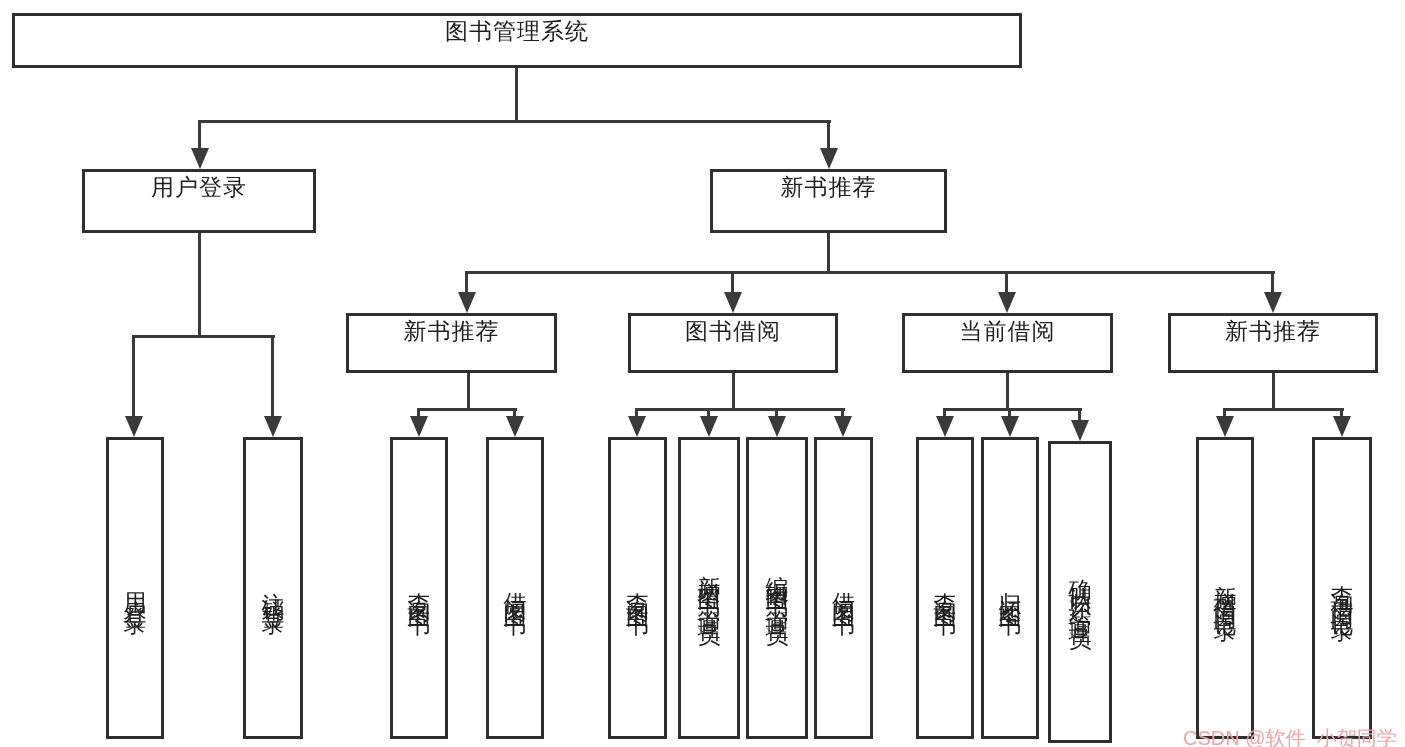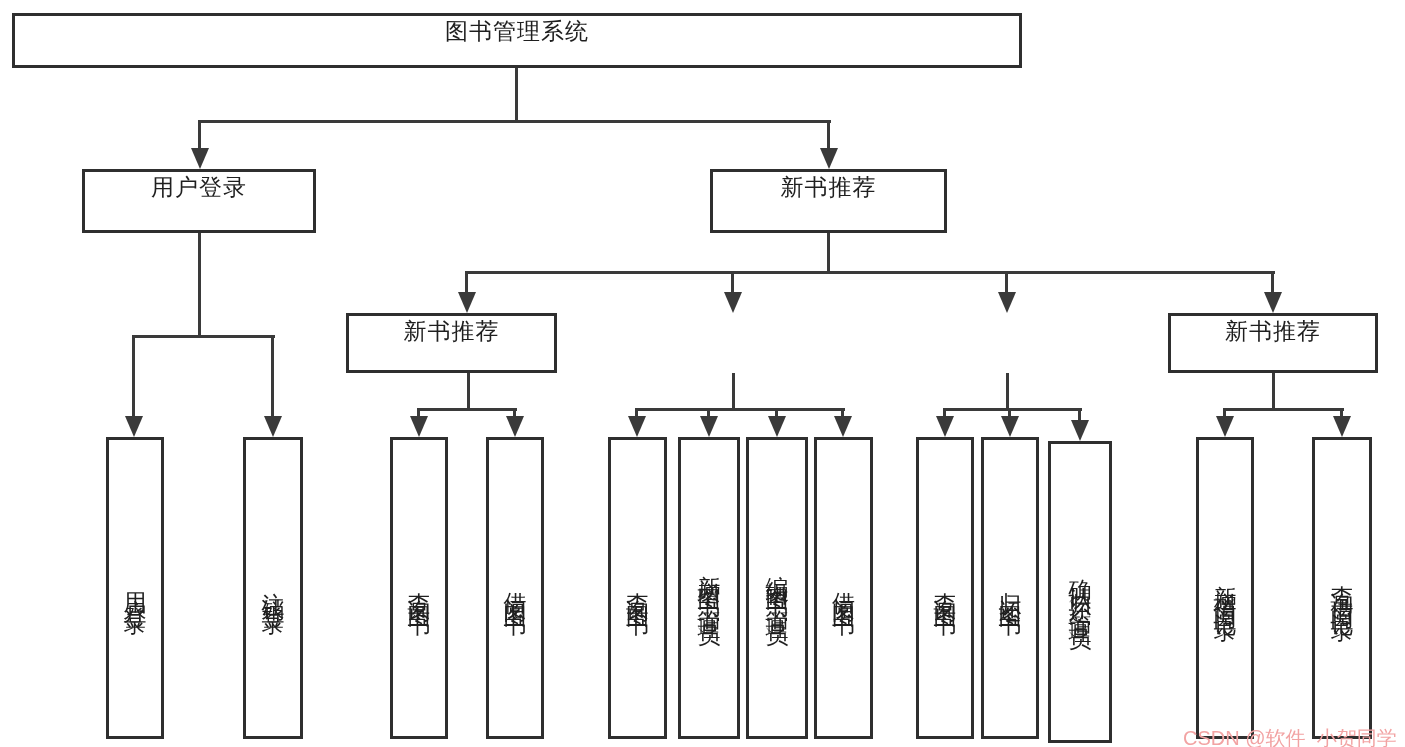--- a/index.html
+++ b/index.html
@@ -91,20 +91,26 @@
   <div class="vline" style="left:827px;top:233px;height:38px"></div>
   <div class="hline" style="left:466px;top:271px;width:809px"></div>
   <div class="drop" style="left:458px;top:271px;height:42px"></div>
   <div class="drop" style="left:724px;top:271px;height:42px"></div>
   <div class="drop" style="left:998px;top:271px;height:42px"></div>
   <div class="drop" style="left:1264px;top:271px;height:42px"></div>
 
   <div class="box h" style="left:346px;top:313px;width:211px;height:60px">
     <span>新书推荐</span>
   </div>
+  <div class="box h" style="left:628px;top:313px;width:210px;height:60px">
+    <span>图书借阅</span>
+  </div>
+  <div class="box h" style="left:902px;top:313px;width:211px;height:60px">
+    <span>当前借阅</span>
+  </div>
   <div class="box h" style="left:1168px;top:313px;width:210px;height:60px">
     <span>新书推荐</span>
   </div>
 
   <div class="vline" style="left:467px;top:373px;height:35px"></div>
   <div class="hline" style="left:418px;top:408px;width:99px"></div>
   <div class="drop" style="left:410px;top:408px;height:29px"></div>
   <div class="drop" style="left:506px;top:408px;height:29px"></div>
 
   <div class="vline" style="left:732px;top:373px;height:35px"></div>

